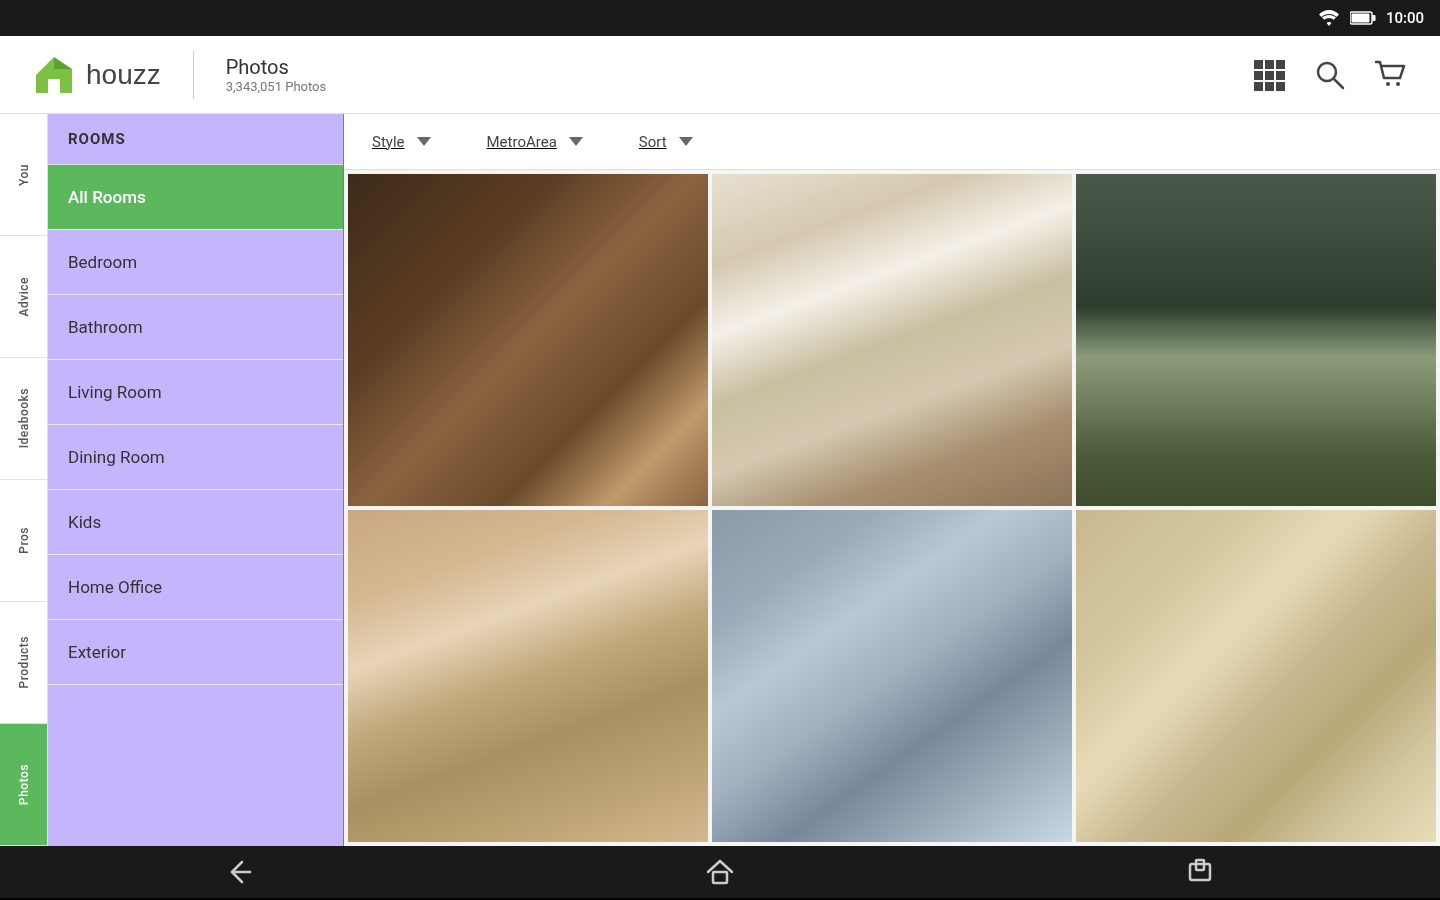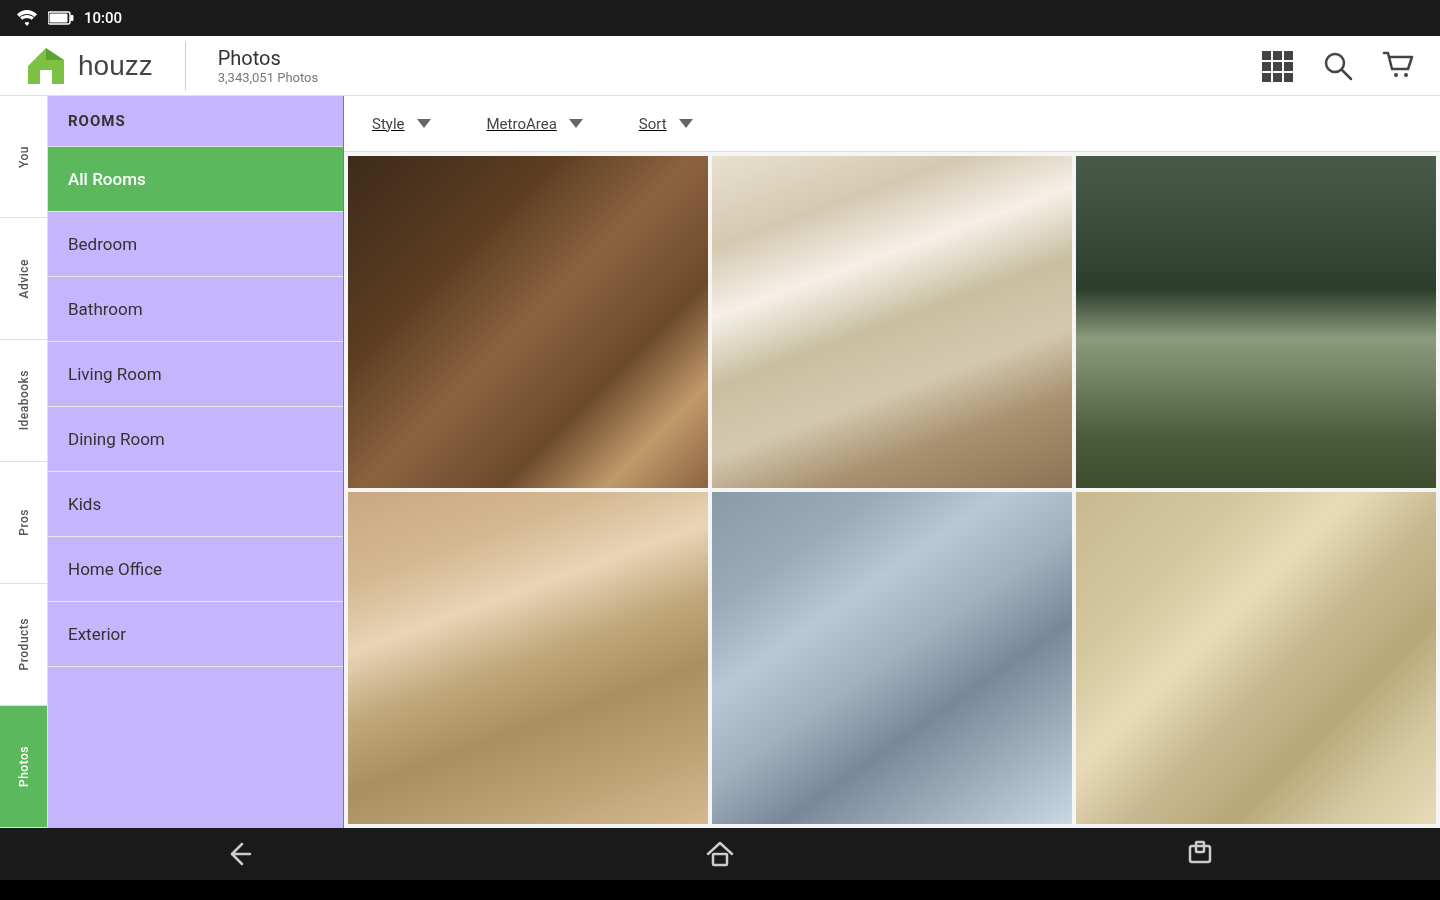--- a/index.html
+++ b/index.html
@@ -4,33 +4,34 @@
   <style>
     * { margin: 0; padding: 0; box-sizing: border-box; }
     body { width: 1440px; height: 900px; overflow: hidden; font-family: 'Roboto', Arial, sans-serif; background: #000; }
 
     
     .status-bar {
       height: 36px;
       background: #1a1a1a;
       display: flex;
       align-items: center;
+      justify-content: flex-end;
       padding: 0 16px;
       gap: 12px;
     }
     .status-bar-icons { display: flex; align-items: center; gap: 10px; }
     .time { color: #fff; font-size: 15px; font-weight: 500; }
 
     
     .header {
-      height: 60px;
+      height: 78px;
       background: #fff;
       display: flex;
       align-items: center;
-      padding: 0 24px;
+      padding: 0 32px;
       border-bottom: 1px solid #e0e0e0;
     }
     .logo-area {
       display: flex;
       align-items: center;
       gap: 12px;
       flex: 1;
     }
     .logo-icon {
       width: 44px;

